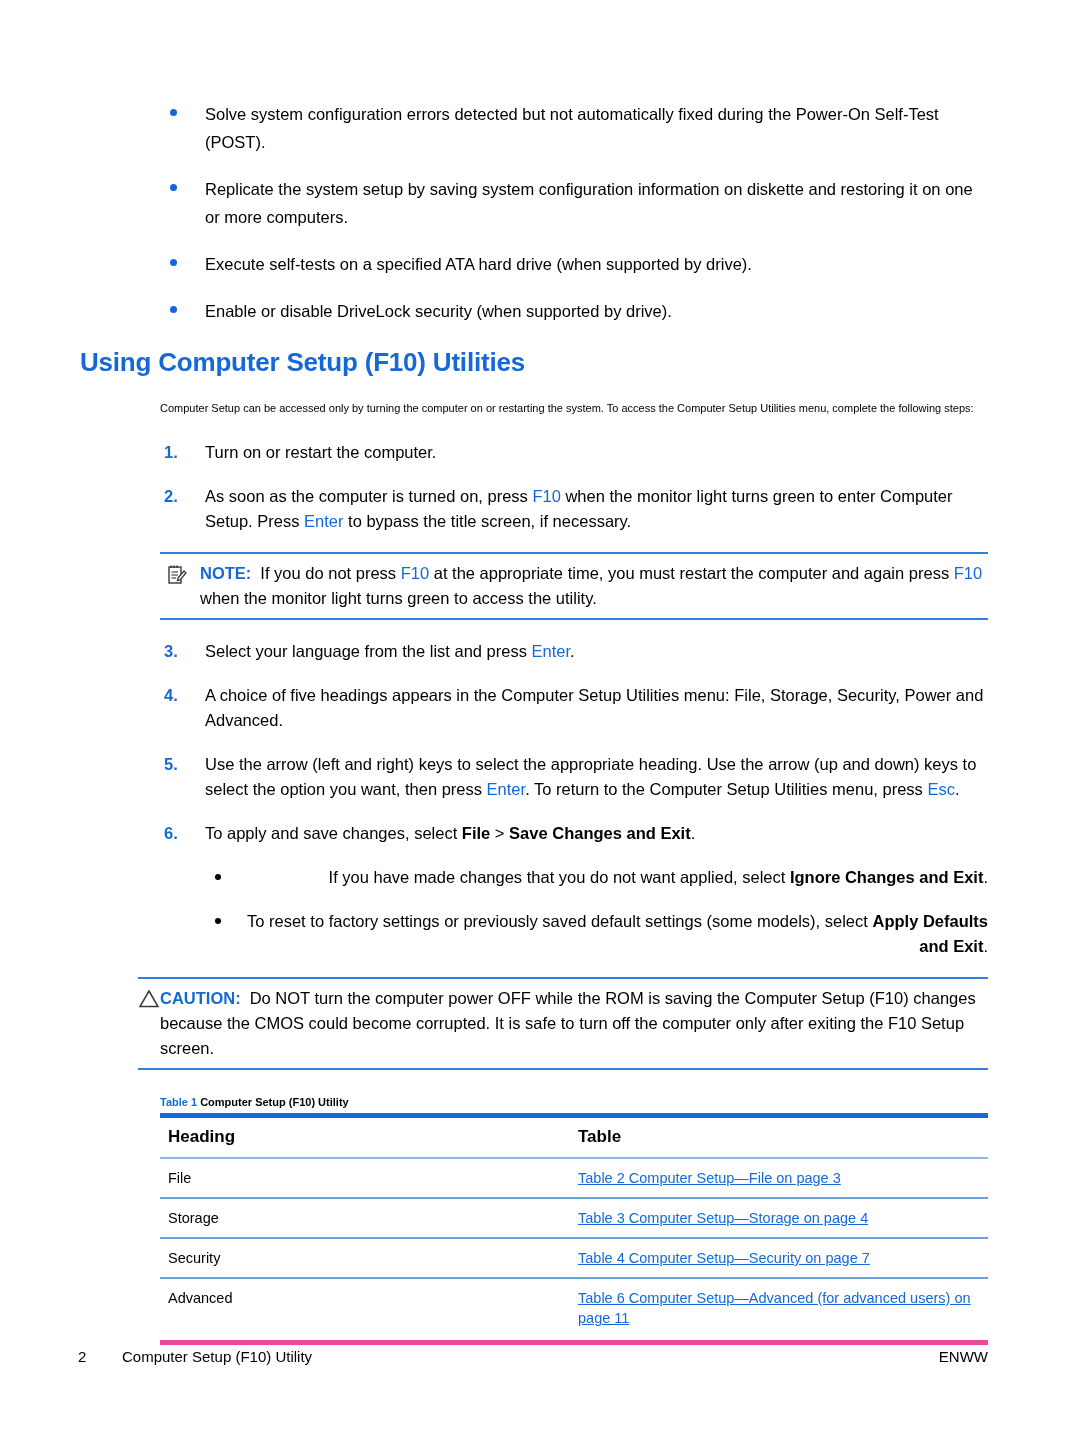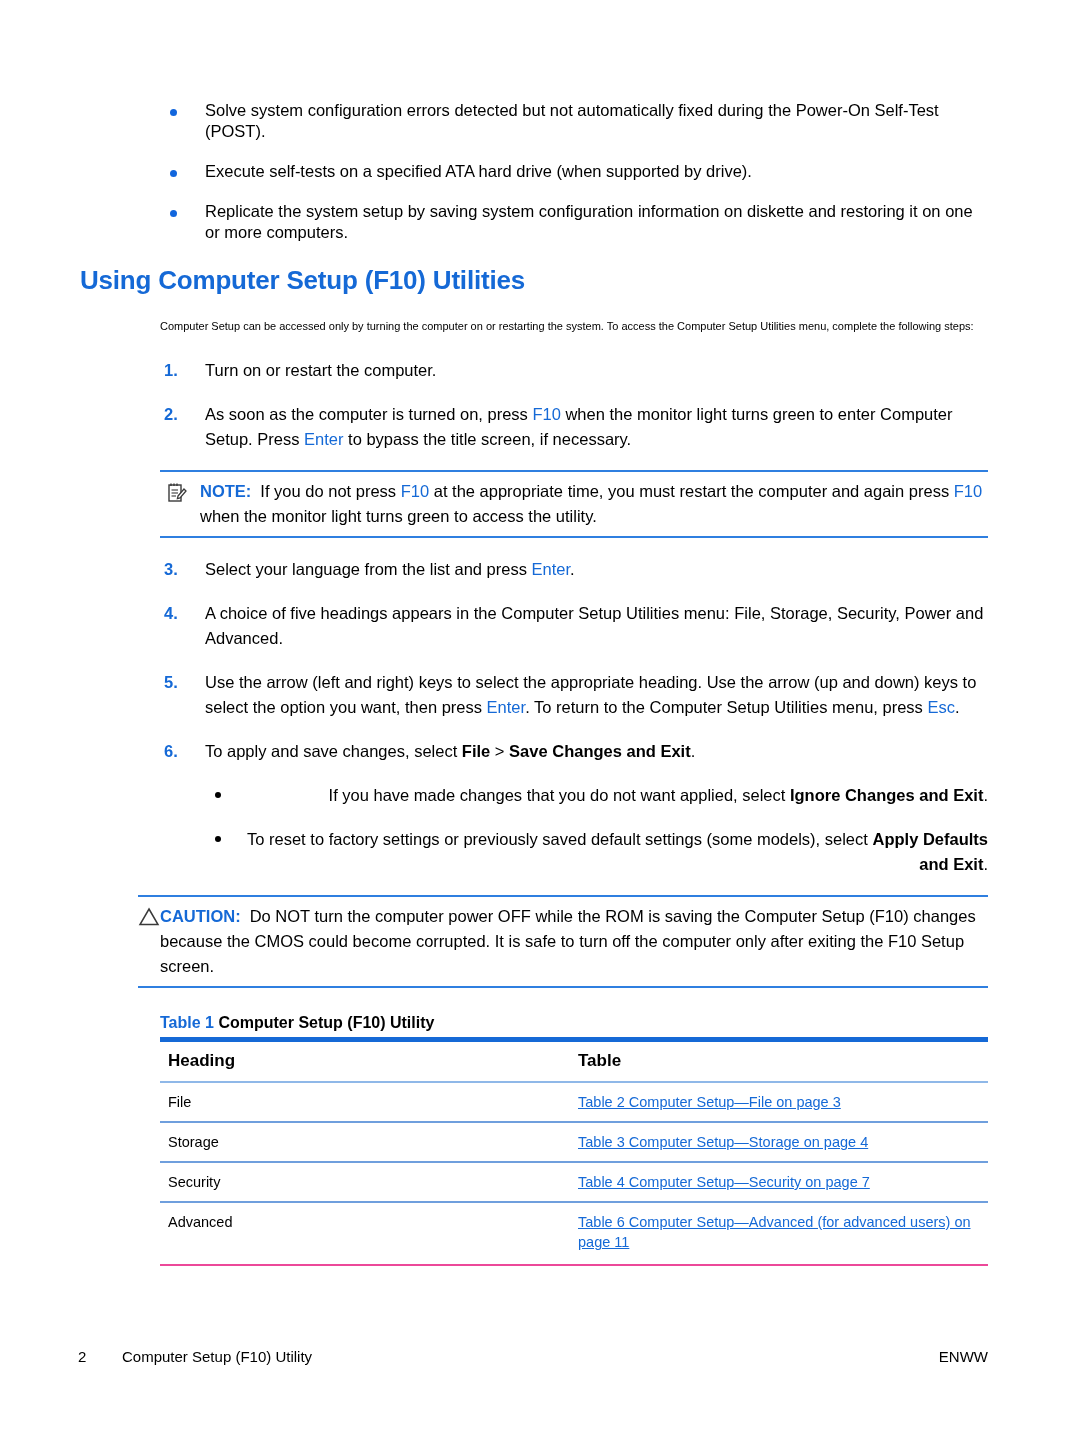--- a/index.html
+++ b/index.html
@@ -30,21 +30,21 @@
     width: 828px;
   }
 
   
   .bullet-list { margin: 0; padding: 0; list-style: none; }
   .bullet-item {
     position: relative;
     padding-left: 45px;
     margin-bottom: 19px;
     font-size: 16.5px;
-    line-height: 21px;
+    line-height: 28px;
     color: #000;
   }
   .bullet-item .dot {
     position: absolute;
     left: 10px;
     top: 9px;
     width: 7px;
     height: 7px;
     border-radius: 50%;
     background: #1166dd;
@@ -130,21 +130,21 @@
   .caution-wrap .admon-body { padding-left: 22px; }
   .caution-wrap .admon-icon { left: 0px; top: 9px; }
 
   
   .key { color: #1569d6; }
   .b { font-weight: bold; }
 
   
   .table-caption {
     margin-top: 26px;
-    font-size: 16px;
+    font-size: 11px;
     font-weight: bold;
   }
   .table-caption .tnum { color: #1569d6; }
   .table-caption .tname { color: #000; }
 
   table.doc-table {
     width: 828px;
     border-collapse: collapse;
     margin-top: 5px;
     table-layout: fixed;
@@ -158,21 +158,21 @@
   }
   table.doc-table thead tr th { border-top: 5px solid #1569d6; }
   table.doc-table tbody td {
     font-size: 14.5px;
     padding: 9px 0 9px 8px;
     border-bottom: 2px solid #6f9fdd;
     vertical-align: top;
     line-height: 20px;
   }
   table.doc-table tbody tr:last-child td {
-    border-bottom: 2px solid #ec4899;
+    border-bottom: 5px solid #ec4899;
     padding-bottom: 12px;
   }
   .tlink {
     color: #1569d6;
     text-decoration: underline;
   }
   .col-a { width: 410px; }
   .col-b { width: 418px; }
 
   
@@ -194,25 +194,29 @@
 <div class="page">
   <div class="content">
 
     <ul class="bullet-list">
       <li class="bullet-item">
         <span class="dot"></span>
         <span>Solve system configuration errors detected but not automatically fixed during the Power-On Self-Test (POST).</span>
       </li>
       <li class="bullet-item">
         <span class="dot"></span>
-        <span>Execute self-tests on a specified ATA hard drive (when supported by drive).</span>
+        <span>Replicate the system setup by saving system configuration information on diskette and restoring it on one or more computers.</span>
       </li>
       <li class="bullet-item">
         <span class="dot"></span>
-        <span>Replicate the system setup by saving system configuration information on diskette and restoring it on one or more computers.</span>
+        <span>Execute self-tests on a specified ATA hard drive (when supported by drive).</span>
+      </li>
+      <li class="bullet-item">
+        <span class="dot"></span>
+        <span>Enable or disable DriveLock security (when supported by drive).</span>
       </li>
     </ul>
 
     <h1 class="h1">Using Computer Setup (F10) Utilities</h1>
 
     <p class="para">Computer Setup can be accessed only by turning the computer on or restarting the system. To access the Computer Setup Utilities menu, complete the following steps:</p>
 
     <ol class="step-list">
       <li class="step-item">
         <span class="num">1.</span>

